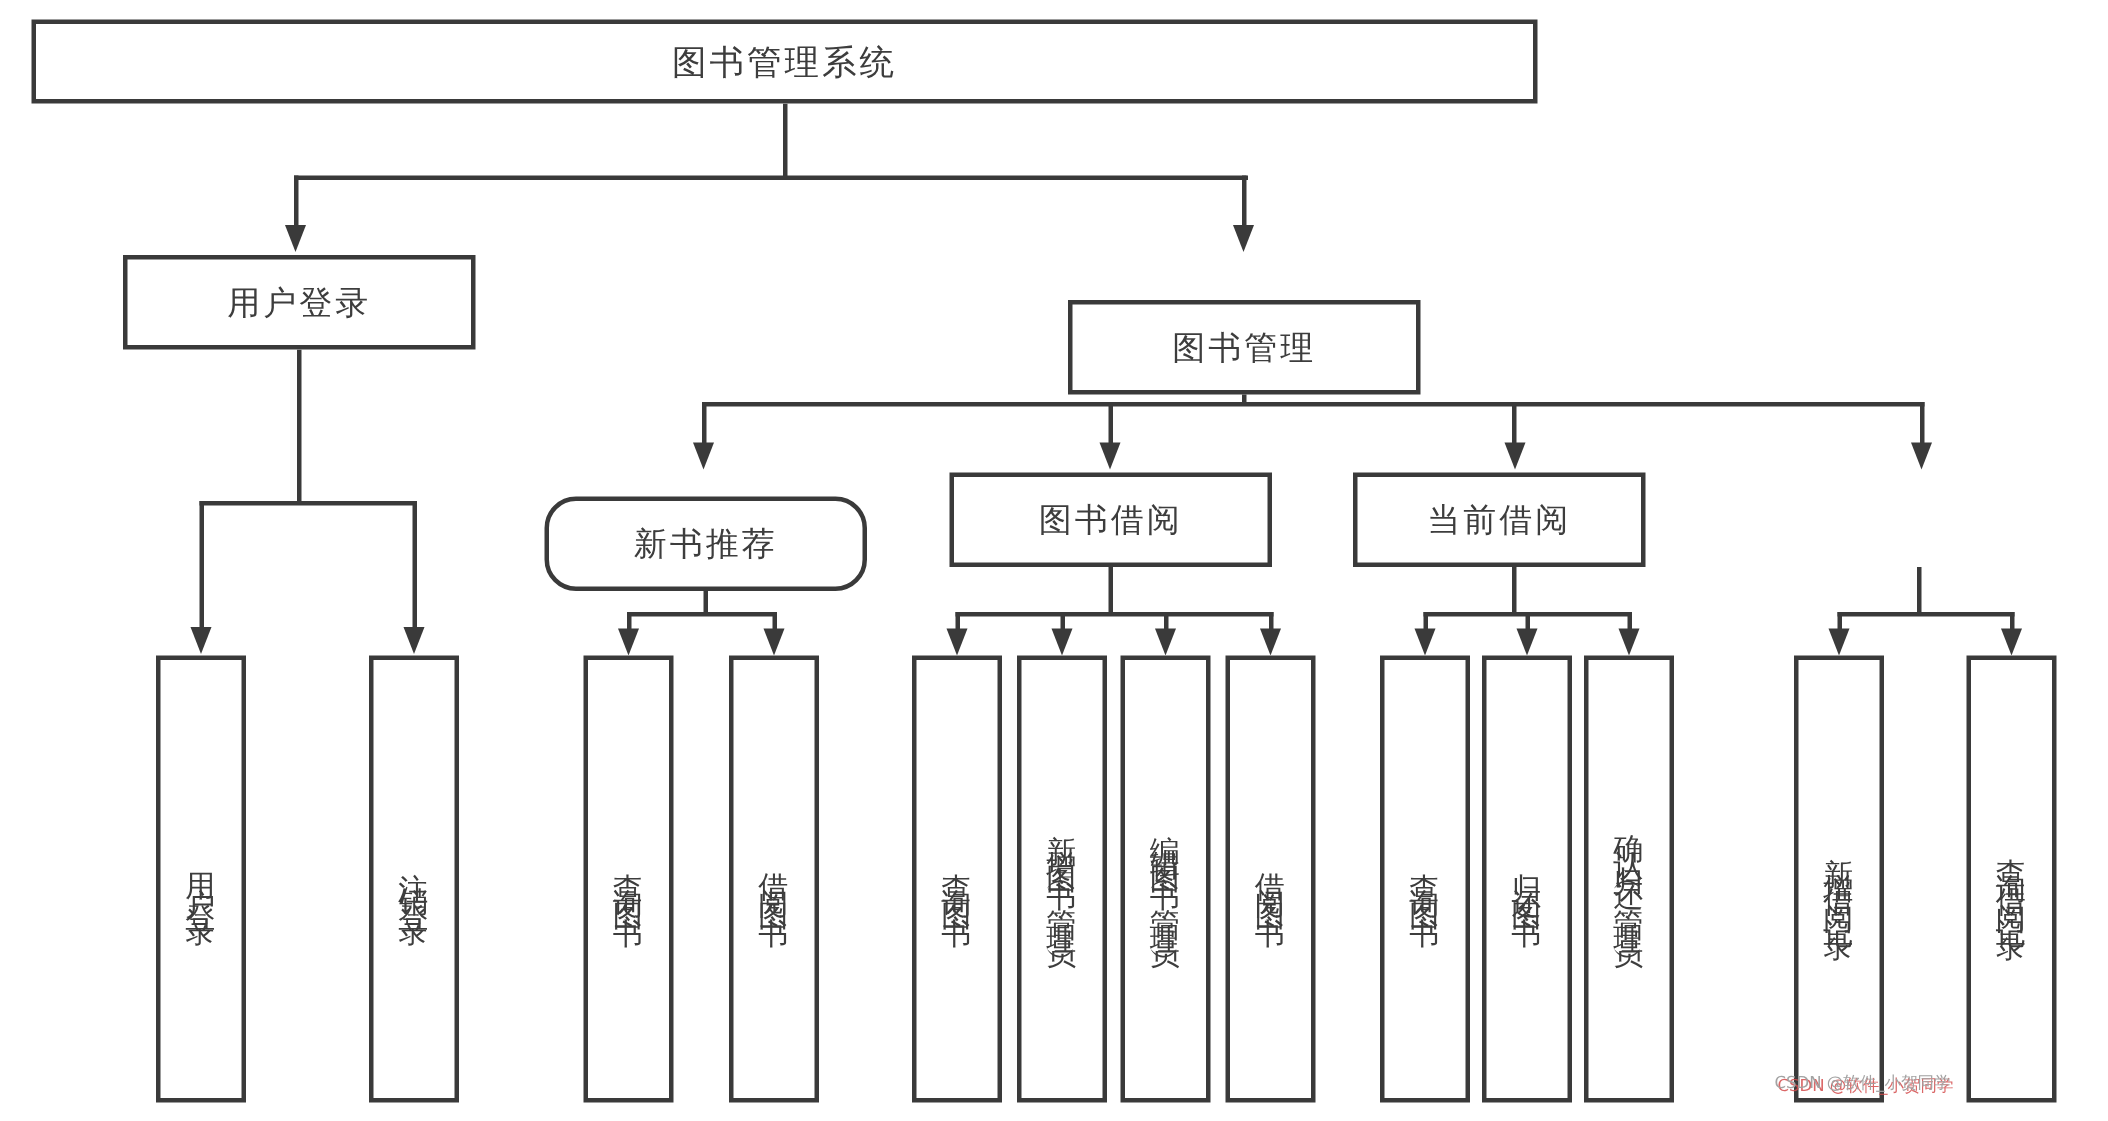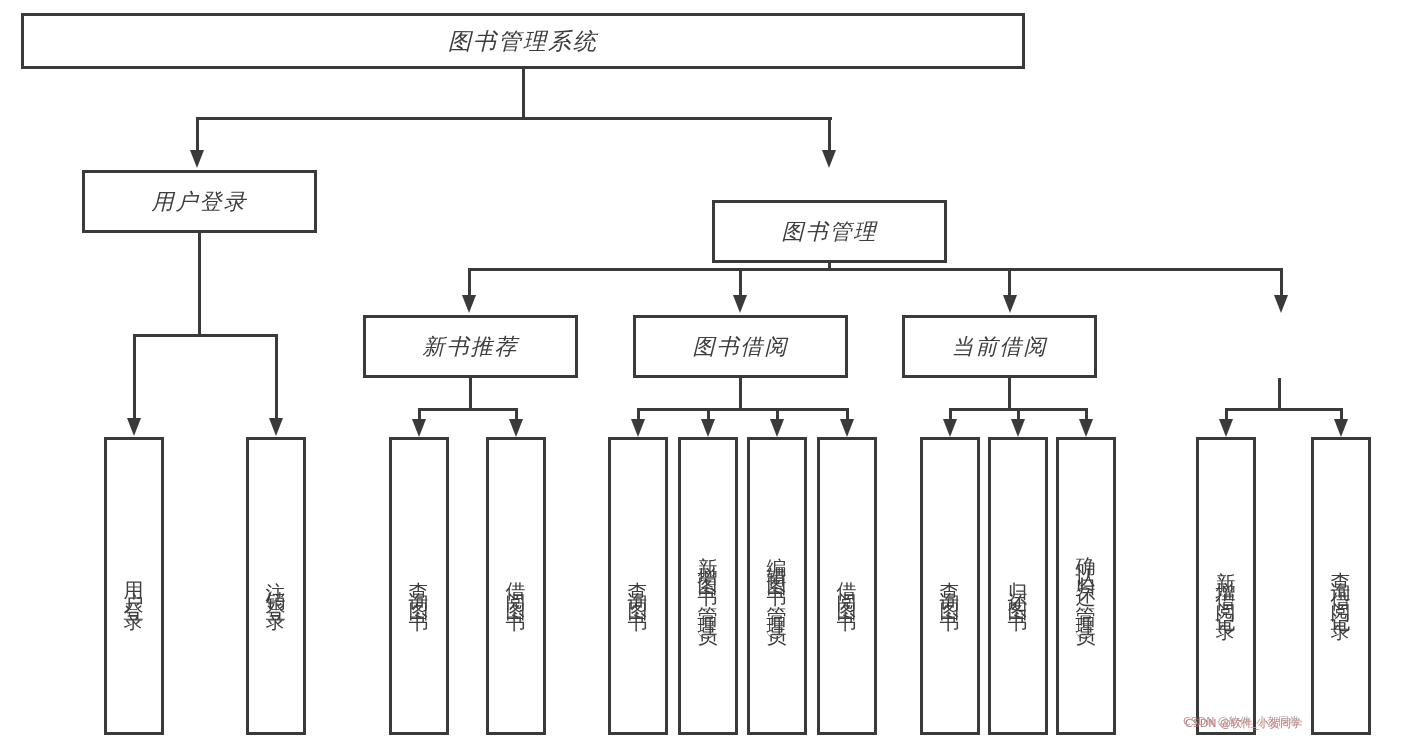--- a/index.html
+++ b/index.html
@@ -4,21 +4,21 @@
 <style>
   html,body{margin:0;padding:0;background:#ffffff;}
   .canvas{
     position:relative;width:1405px;height:747px;background:#ffffff;overflow:hidden;
     font-family:"DejaVu Sans","Liberation Sans",sans-serif;
   }
   .node{
     position:absolute;box-sizing:border-box;border:3px solid #3a3a3a;background:#ffffff;
     display:flex;align-items:center;justify-content:center;color:#3d3d3d;
   }
-  .hnode{font-size:22px;letter-spacing:2px;font-style:italic;}
+  .hnode{font-size:22px;letter-spacing:2px;}
   .root{font-size:23px;}
   .leaf{
     top:437px;width:60px;height:298px;
     writing-mode:vertical-rl;text-orientation:mixed;
     font-size:20px;letter-spacing:10px;line-height:1.0;
   }
   .v,.h{position:absolute;background:#3a3a3a;}
   .v{width:3px;}
   .h{height:3px;}
   .tri{
@@ -93,21 +93,21 @@
   <div class="v" style="left:1224.5px;top:408px;height:13px;"></div>
   <div class="tri" style="left:1219px;top:419px;"></div>
   <div class="v" style="left:1339.5px;top:408px;height:13px;"></div>
   <div class="tri" style="left:1334px;top:419px;"></div>
 
   <div class="node hnode root" style="left:21px;top:13px;width:1004px;height:56px;">图书管理系统</div>
 
   <div class="node hnode" style="left:82px;top:170px;width:235px;height:63px;">用户登录</div>
   <div class="node hnode" style="left:712px;top:170px;width:235px;height:63px;margin-top:30px;">图书管理</div>
 
-  <div class="node hnode" style="left:363px;top:315px;width:215px;height:63px;">新书推荐</div>
+  <div class="node hnode" style="left:363px;top:331px;width:215px;height:63px;border-radius:21px;">新书推荐</div>
   <div class="node hnode" style="left:633px;top:315px;width:215px;height:63px;">图书借阅</div>
   <div class="node hnode" style="left:902px;top:315px;width:195px;height:63px;">当前借阅</div>
 
   <div class="node leaf" style="left:104px;">用户登录</div>
   <div class="node leaf" style="left:246px;">注销登录</div>
   <div class="node leaf" style="left:389px;">查询图书</div>
   <div class="node leaf" style="left:486px;">借阅图书</div>
   <div class="node leaf" style="left:608px;">查询图书</div>
   <div class="node leaf" style="left:678px;">新增图书（管理员）</div>
   <div class="node leaf" style="left:747px;">编辑图书（管理员）</div>

